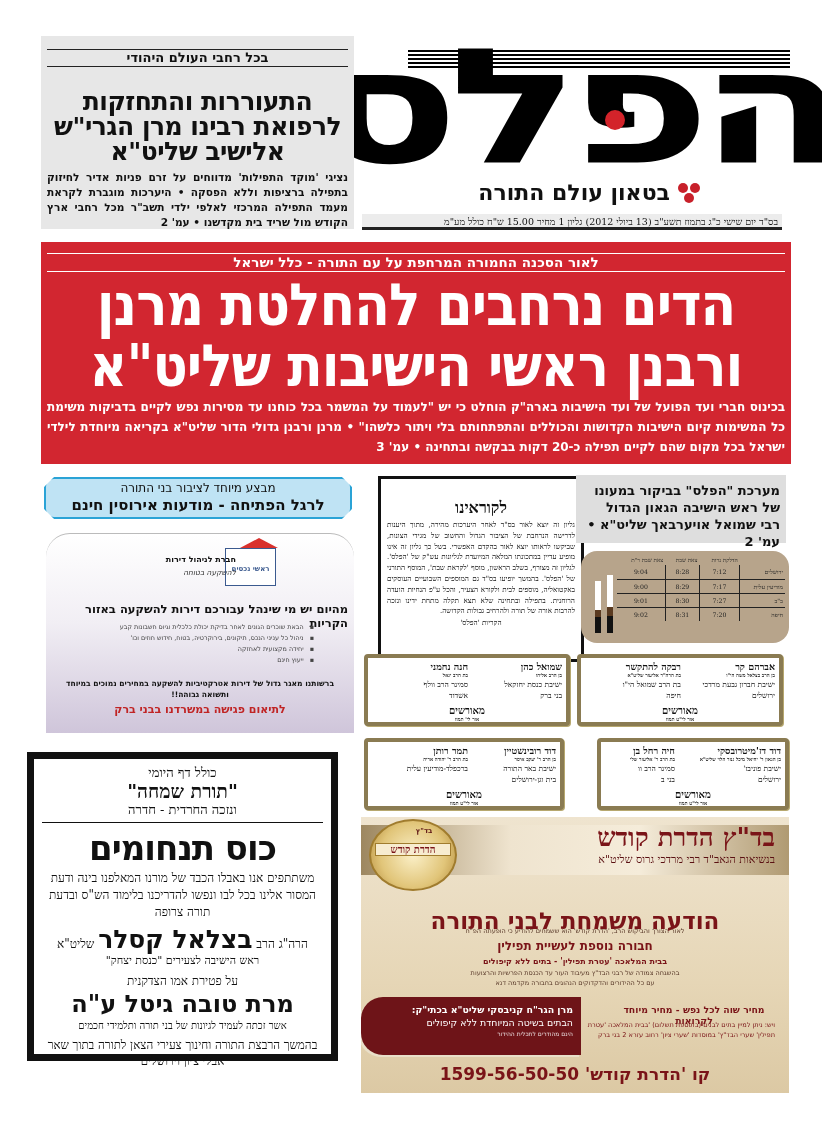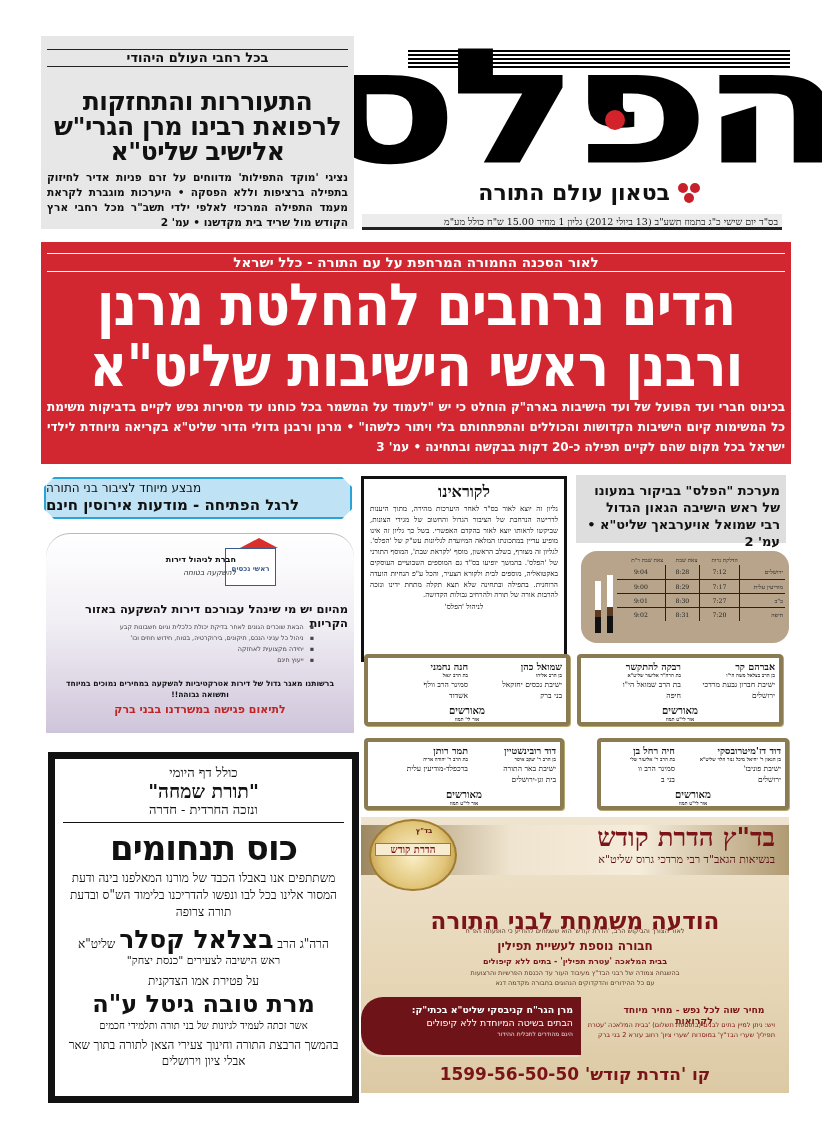--- a/index.html
+++ b/index.html
@@ -1,19 +1,19 @@
 <!DOCTYPE html>
 <html><head>
 <meta charset="utf-8">
 <style>
   * { box-sizing: border-box; margin: 0; padding: 0; }
   html, body { width: 822px; height: 1134px; background: #ffffff; overflow: hidden; }
   body { position: relative; font-family: "DejaVu Sans", sans-serif; color: #111; direction: rtl; }
   .abs { position: absolute; }
-  .c { text-align: left; }
+  .c { text-align: center; border-radius: 10px; }
 
   
   #masthead { left: 360px; top: 33px; width: 430px; height: 200px; }
   .logo-lines { position: absolute; left: 48px; top: 17px; width: 382px; height: 18px;
     background: repeating-linear-gradient(#000 0 2px, #fff 2px 4px); }
   .logo-word { position: absolute; right: 0; top: 0; width: 430px; height: 150px;
     font-family: "DejaVu Sans", sans-serif; font-weight: 900; font-size: 160px; line-height: 150px;
     color: #000; letter-spacing: -8px; text-align: center; transform: scaleX(1.35); transform-origin: center; }
   .logo-dot { position: absolute; left: 245px; top: 77px; width: 20px; height: 20px; border-radius: 50%; background: #d3232a; }
   .tagline { position: absolute; right: 120px; top: 147px; font-size: 22px; font-weight: 700; color: #111; }
@@ -48,21 +48,21 @@
   .realty-co { position: absolute; right: 118px; top: 21px; font-size: 8px; font-weight: 700; }
   .realty-co2 { position: absolute; right: 118px; top: 34px; font-size: 7.5px; font-style: italic; color: #333; }
   .realty-head { position: absolute; right: 6px; left: 6px; top: 68px; font-size: 11.5px; font-weight: 800; text-align: right; }
   .realty-list { position: absolute; right: 40px; top: 88px; width: 230px; list-style: none; font-size: 6.4px; line-height: 11px; color: #444; }
   .realty-list li::before { content: "\25AA"; margin-left: 6px; }
   .realty-note { position: absolute; right: 6px; left: 6px; top: 144px; font-size: 7.6px; font-weight: 800; text-align: center; line-height: 11px; }
   .realty-cta { position: absolute; right: 6px; left: 6px; top: 169px; font-size: 11px; font-weight: 700; color: #c02424; text-align: center; line-height: 14px; }
   .realty-phone { position: absolute; right: 6px; left: 6px; top: 184px; font-size: 11px; font-weight: 700; color: #c02424; text-align: center; direction: ltr; }
 
   
-  #editorial { left: 361px; top: 476px; width: 206px; height: 186px; border: 3px solid #111; padding: 4px 6px; }
+  #editorial { left: 378px; top: 476px; width: 206px; height: 186px; border: 3px solid #111; padding: 20px 6px; }
   #editorial .t { font-family: "DejaVu Serif", serif; font-size: 16px; font-weight: 700; text-align: center; line-height: 18px; }
   #editorial .b { font-family: "DejaVu Serif", serif; font-size: 7.2px; line-height: 10.8px; text-align: justify; margin-top: 3px; }
   #editorial .s { font-family: "DejaVu Serif", serif; font-size: 7.2px; text-align: center; margin-top: 1px; }
 
   
   #visit { left: 576px; top: 475px; width: 210px; height: 68px; background: #dedede; padding: 7px 6px; }
   #visit .t { font-size: 13px; font-weight: 900; line-height: 17px; text-align: right; }
 
   
   #candles { left: 581px; top: 551px; width: 208px; height: 92px; background: #b7a48b; border-radius: 16px; }
@@ -80,21 +80,21 @@
   .card .col { position: absolute; top: 3px; width: 96px; }
   .card .col.right { right: 4px; text-align: right; }
   .card .col.left { left: 4px; text-align: right; }
   .card .nm { font-size: 9.5px; font-weight: 700; line-height: 11px; }
   .card .sub { font-size: 5px; font-weight: 700; line-height: 7px; }
   .card .ln { font-size: 7.5px; line-height: 11px; }
   .card .eng { position: absolute; left: 0; right: 0; bottom: 6px; text-align: center; font-size: 10px; font-weight: 700; line-height: 10px; }
   .card .dt { position: absolute; left: 0; right: 0; bottom: 0px; text-align: center; font-size: 5px; font-weight: 700; }
 
   
-  #condolence { left: 48px; top: 752px; width: 311px; height: 351px; border: 7px solid #111; padding: 6px 8px; font-family: "DejaVu Serif", serif; text-align: center; }
+  #condolence { left: 27px; top: 752px; width: 311px; height: 309px; border: 7px solid #111; padding: 6px 8px; font-family: "DejaVu Serif", serif; text-align: center; }
   #condolence .l1 { font-size: 13px; line-height: 16px; }
   #condolence .l2 { font-size: 19px; font-weight: 700; line-height: 21px; }
   #condolence .l3 { font-size: 13px; line-height: 16px; padding-bottom: 4px; border-bottom: 1px solid #111; }
   #condolence .big { font-family: "DejaVu Sans", sans-serif; font-size: 34px; font-weight: 900; line-height: 44px; margin-top: 3px; letter-spacing: -1px; }
   #condolence .p { font-size: 12px; line-height: 17px; }
   #condolence .name-row { font-size: 12px; margin-top: 4px; }
   #condolence .name-row b { font-family: "DejaVu Sans", sans-serif; font-size: 25px; font-weight: 900; }
   #condolence .sm { font-size: 11px; line-height: 14px; }
   #condolence .m { font-size: 12px; line-height: 16px; margin-top: 5px; }
   #condolence .mom { font-family: "DejaVu Sans", sans-serif; font-size: 24px; font-weight: 900; line-height: 30px; }
@@ -170,21 +170,21 @@
     <li>יחידה מקצועית לאחזקה</li>
     <li>ייעוץ חינם</li>
   </ul>
   <div class="realty-note">ברשותנו מאגר גדול של דירות אטרקטיביות להשקעה במחירים נמוכים במיוחד ותשואה גבוהה!!</div>
   <div class="realty-cta">לתיאום פגישה במשרדנו בבני ברק</div>
 </div>
 
 <div id="editorial" class="abs">
   <div class="t">לקוראינו</div>
   <div class="b">גליון זה יוצא לאור בס"ד לאחר היערכות מהירה, מתוך היענות לדרישה הנרחבת של הציבור הגדול והחשוב של מגידי הצונות, שביקשו לראותו יוצא לאור בהקדם האפשרי. בשל כך גליון זה אינו מופיע עדיין במתכונתו המלאה המיועדת לגליונות עש"ק של 'הפלס'. לגליון זה מצורף, בשלב הראשון, מוסף 'לקראת שבת', המוסף התורני של 'הפלס'. בהמשך יופיעו בס"ד גם המוספים השבועיים העוסקים באקטואליה, מוספים לבית ולקורא הצעיר, והכל ע"פ הנחיות הועדה הרוחנית. בתפילה ובתחינה שלא תצא תקלה מתחת ידינו ונזכה להרבות אורה של תורה ולהרחיב גבולות הקדושה.</div>
-  <div class="s">לניהול 'הפלס'</div>
+  <div class="s">הקריות 'הפלס'</div>
 </div>
 
 <div id="visit" class="abs">
   <div class="t">מערכת "הפלס" בביקור במעונו של ראש הישיבה הגאון הגדול רבי שמואל אויערבאך שליט"א • עמ' 2</div>
 </div>
 
 <div id="candles" class="abs">
   <div class="candle" style="left:14px;height:52px"></div>
   <div class="candle" style="left:26px;height:58px"></div>
   <table>
@@ -237,21 +237,21 @@
     <div class="ln">חיפה</div>
   </div>
   <div class="eng">מאורשים</div>
   <div class="dt">אור לי"ט תמוז</div>
 </div>
 
 <div class="card" style="left:364px;top:654px;">
   <div class="col right">
     <div class="nm">שמואל כהן</div>
     <div class="sub">בן הרב אליהו</div>
-    <div class="ln">ישיבת נכסים יחזקאל</div>
+    <div class="ln">ישיבת כנסת יחזקאל</div>
     <div class="ln">בני ברק</div>
   </div>
   <div class="col left">
     <div class="nm">חנה נחמני</div>
     <div class="sub">בת הרב יגאל</div>
     <div class="ln">סמינר הרב וולף</div>
     <div class="ln">אשדוד</div>
   </div>
   <div class="eng">מאורשים</div>
   <div class="dt">אור לי' תמוז</div>

